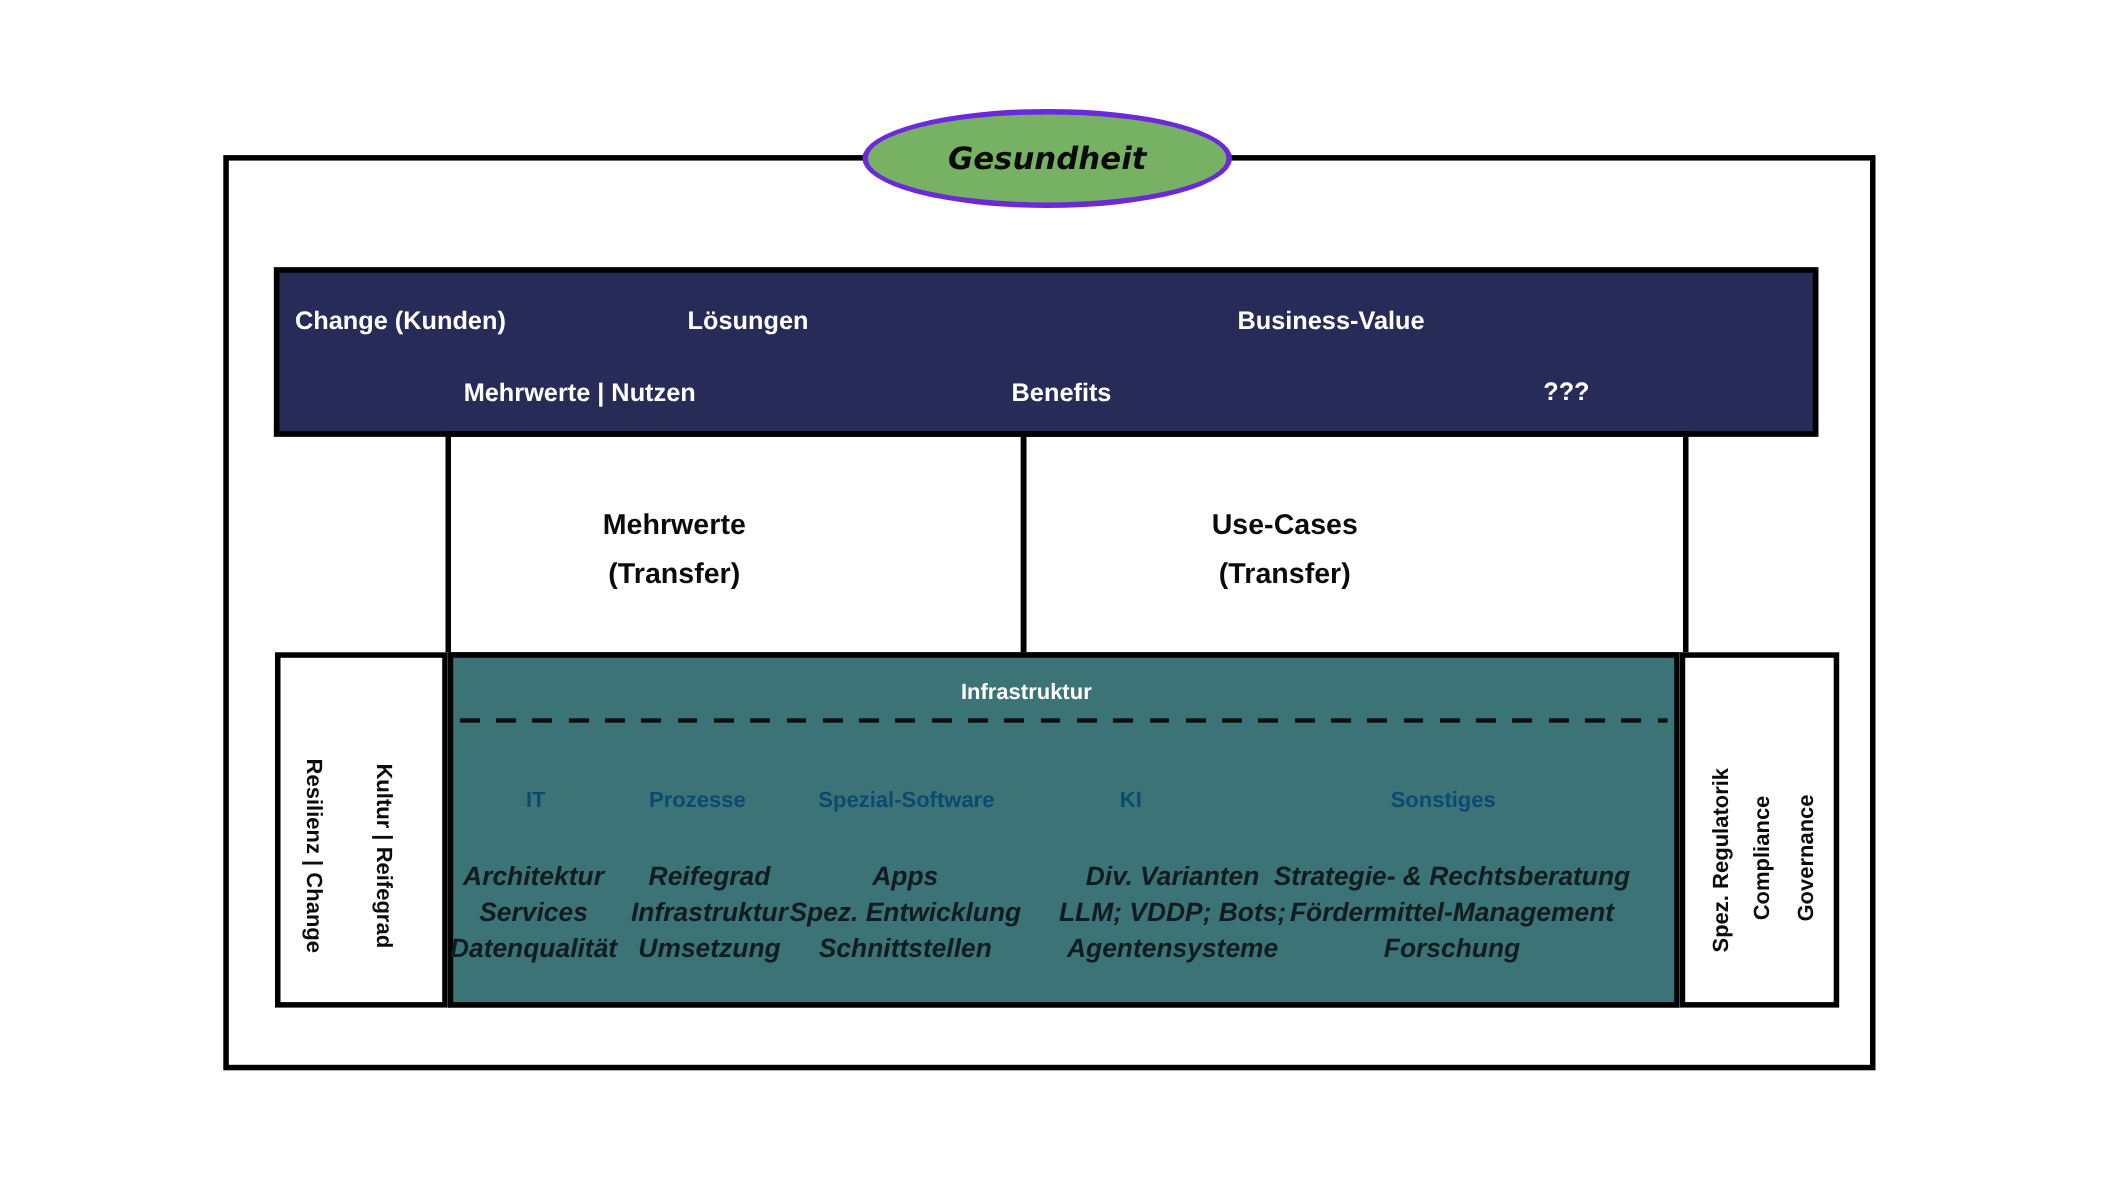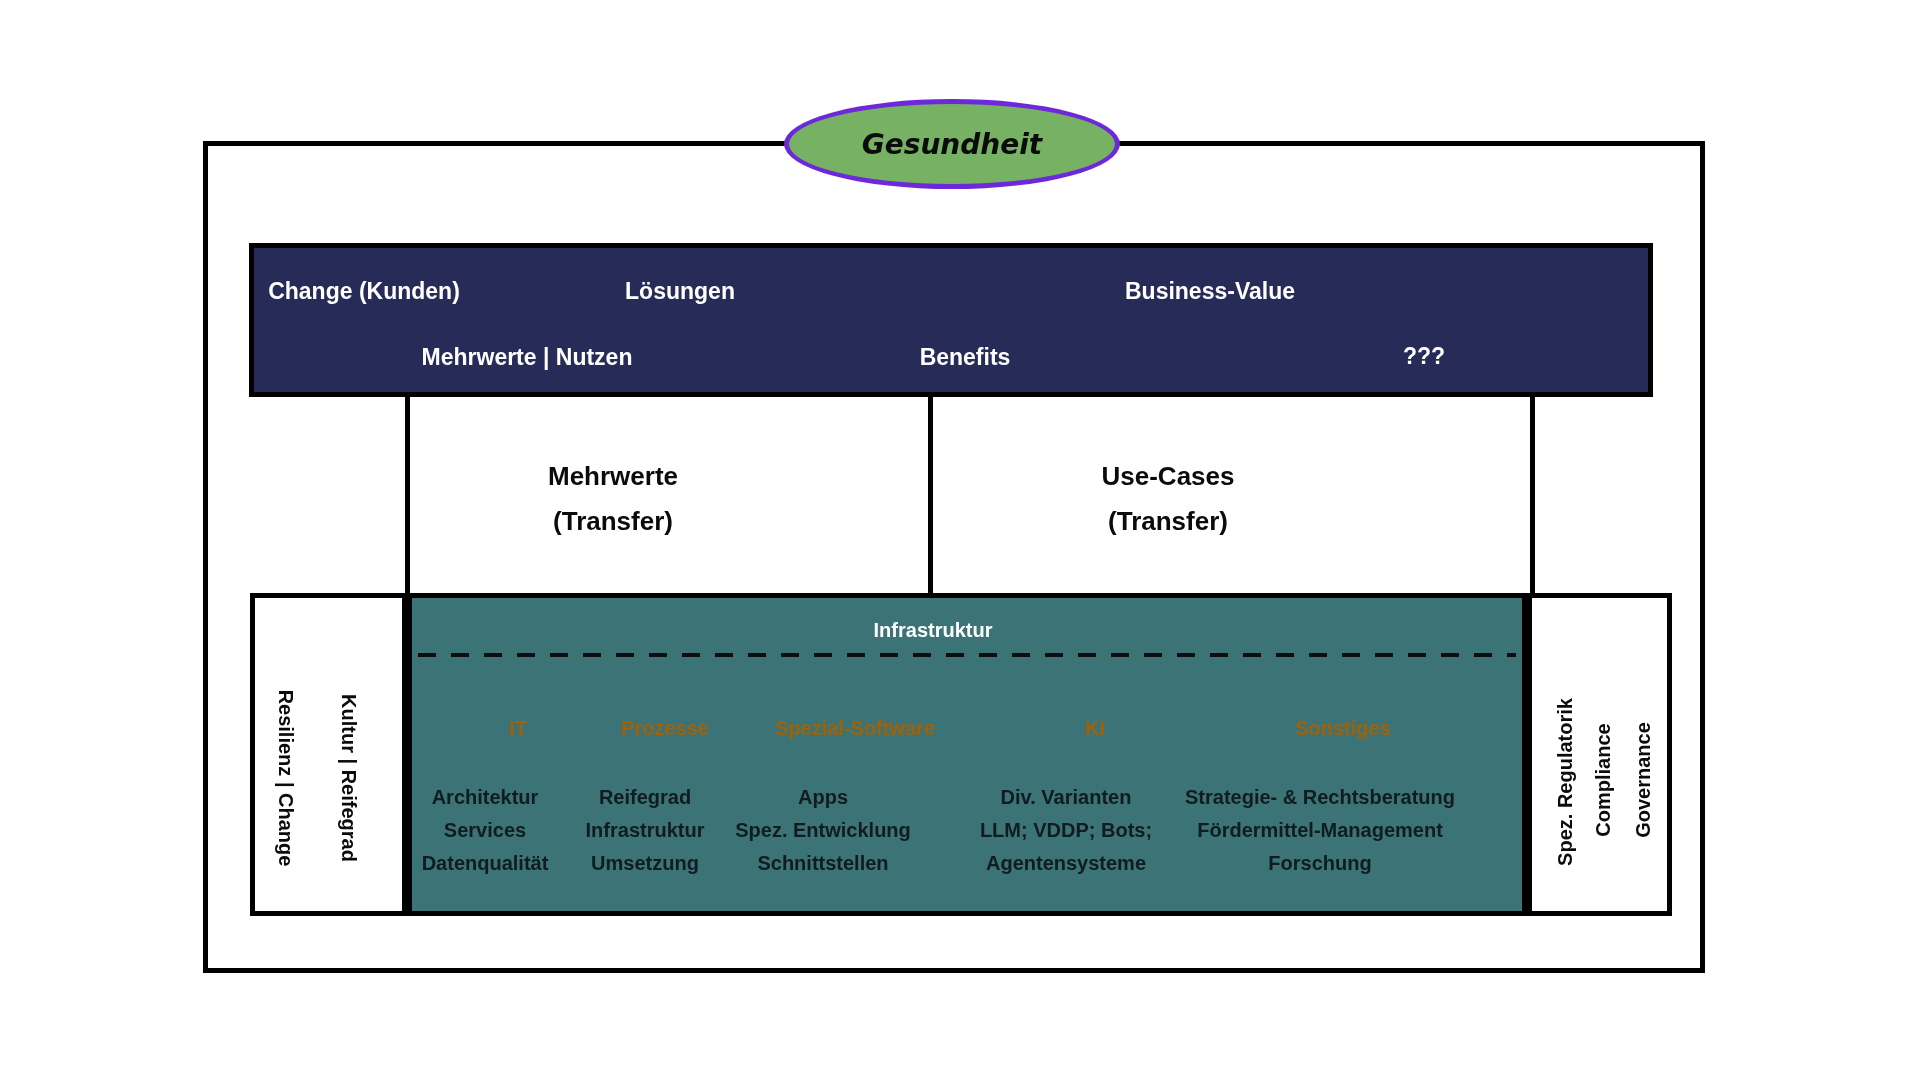--- a/index.html
+++ b/index.html
@@ -2,22 +2,22 @@
 <html style="--navy: #272b58; --teal: #3b7377; --green: #77b264;"><head>
 <meta charset="utf-8">
 <style>
   html,body{margin:0;padding:0;background:#fff;}
   #page{position:relative;width:1920px;height:1080px;background:#fff;overflow:hidden;
         font-family:"Liberation Sans",sans-serif;}
   .box{position:absolute;box-sizing:border-box;border:5px solid #000;background:#fff;}
   .pos{position:absolute;transform:translate(-50%,-50%);white-space:nowrap;line-height:1.15;}
   .navy-label{color:#fff;font-size:23px;font-weight:bold;}
   .title-white{color:#fff;font-size:20px;font-weight:bold;}
-  .col-header{color:#a16207;font-size:20px;font-weight:bold;margin-left:31px;}
-  .cell{color:#101c20;font-size:20px;font-weight:bold;}
+  .col-header{color:#0c4a6e;font-size:20px;font-weight:bold;}
+  .cell{color:#101c20;font-size:24px;font-weight:bold;font-style:italic;}
   .transfer-text{color:#0b0b0b;font-size:26px;font-weight:bold;text-align:center;}
   .transfer-text span{display:block;line-height:45px;}
   .vlabel{position:absolute;white-space:nowrap;color:#0b0b0b;font-size:20px;font-weight:bold;}
   .rot-cw{transform:translate(-50%,-50%) rotate(90deg);}
   .rot-ccw{transform:translate(-50%,-50%) rotate(-90deg);}
   #outer-frame{left:203px;top:141px;width:1502px;height:832px;background:transparent;}
   #navy-bar{left:249px;top:243px;width:1404px;height:154px;background:var(--navy);}
   #box-branchen{left:405px;top:392px;width:528px;height:206px;background:transparent;}
   #box-usecases{left:928px;top:392px;width:607px;height:206px;background:transparent;}
   #teal-panel{left:407px;top:593px;width:1120px;height:323px;background:var(--teal);}
@@ -62,21 +62,21 @@
     <span>(Transfer)</span>
   </div>
 
   <div class="box" id="teal-panel"></div>
   <span class="pos title-white" style="left:933px;top:630px;">Infrastruktur</span>
   <div id="dash-divider"></div>
 
   <span class="pos col-header" style="left:487px;top:728px;">IT</span>
   <span class="pos col-header" style="left:634px;top:728px;">Prozesse</span>
   <span class="pos col-header" style="left:824px;top:728px;">Spezial-Software</span>
-  <span class="pos col-header" style="left:1064px;top:728px;text-align:right;">KI</span>
+  <span class="pos col-header" style="left:1028px;top:728px;text-align:right;">KI</span>
   <span class="pos col-header" style="left:1312px;top:728px;">Sonstiges</span>
 
   <span class="pos cell" style="left:485px;top:797px;">Architektur</span>
   <span class="pos cell" style="left:485px;top:830px;">Services</span>
   <span class="pos cell" style="left:485px;top:863px;">Datenqualität</span>
 
   <span class="pos cell" style="left:645px;top:797px;">Reifegrad</span>
   <span class="pos cell" style="left:645px;top:830px;">Infrastruktur</span>
   <span class="pos cell" style="left:645px;top:863px;">Umsetzung</span>
 

